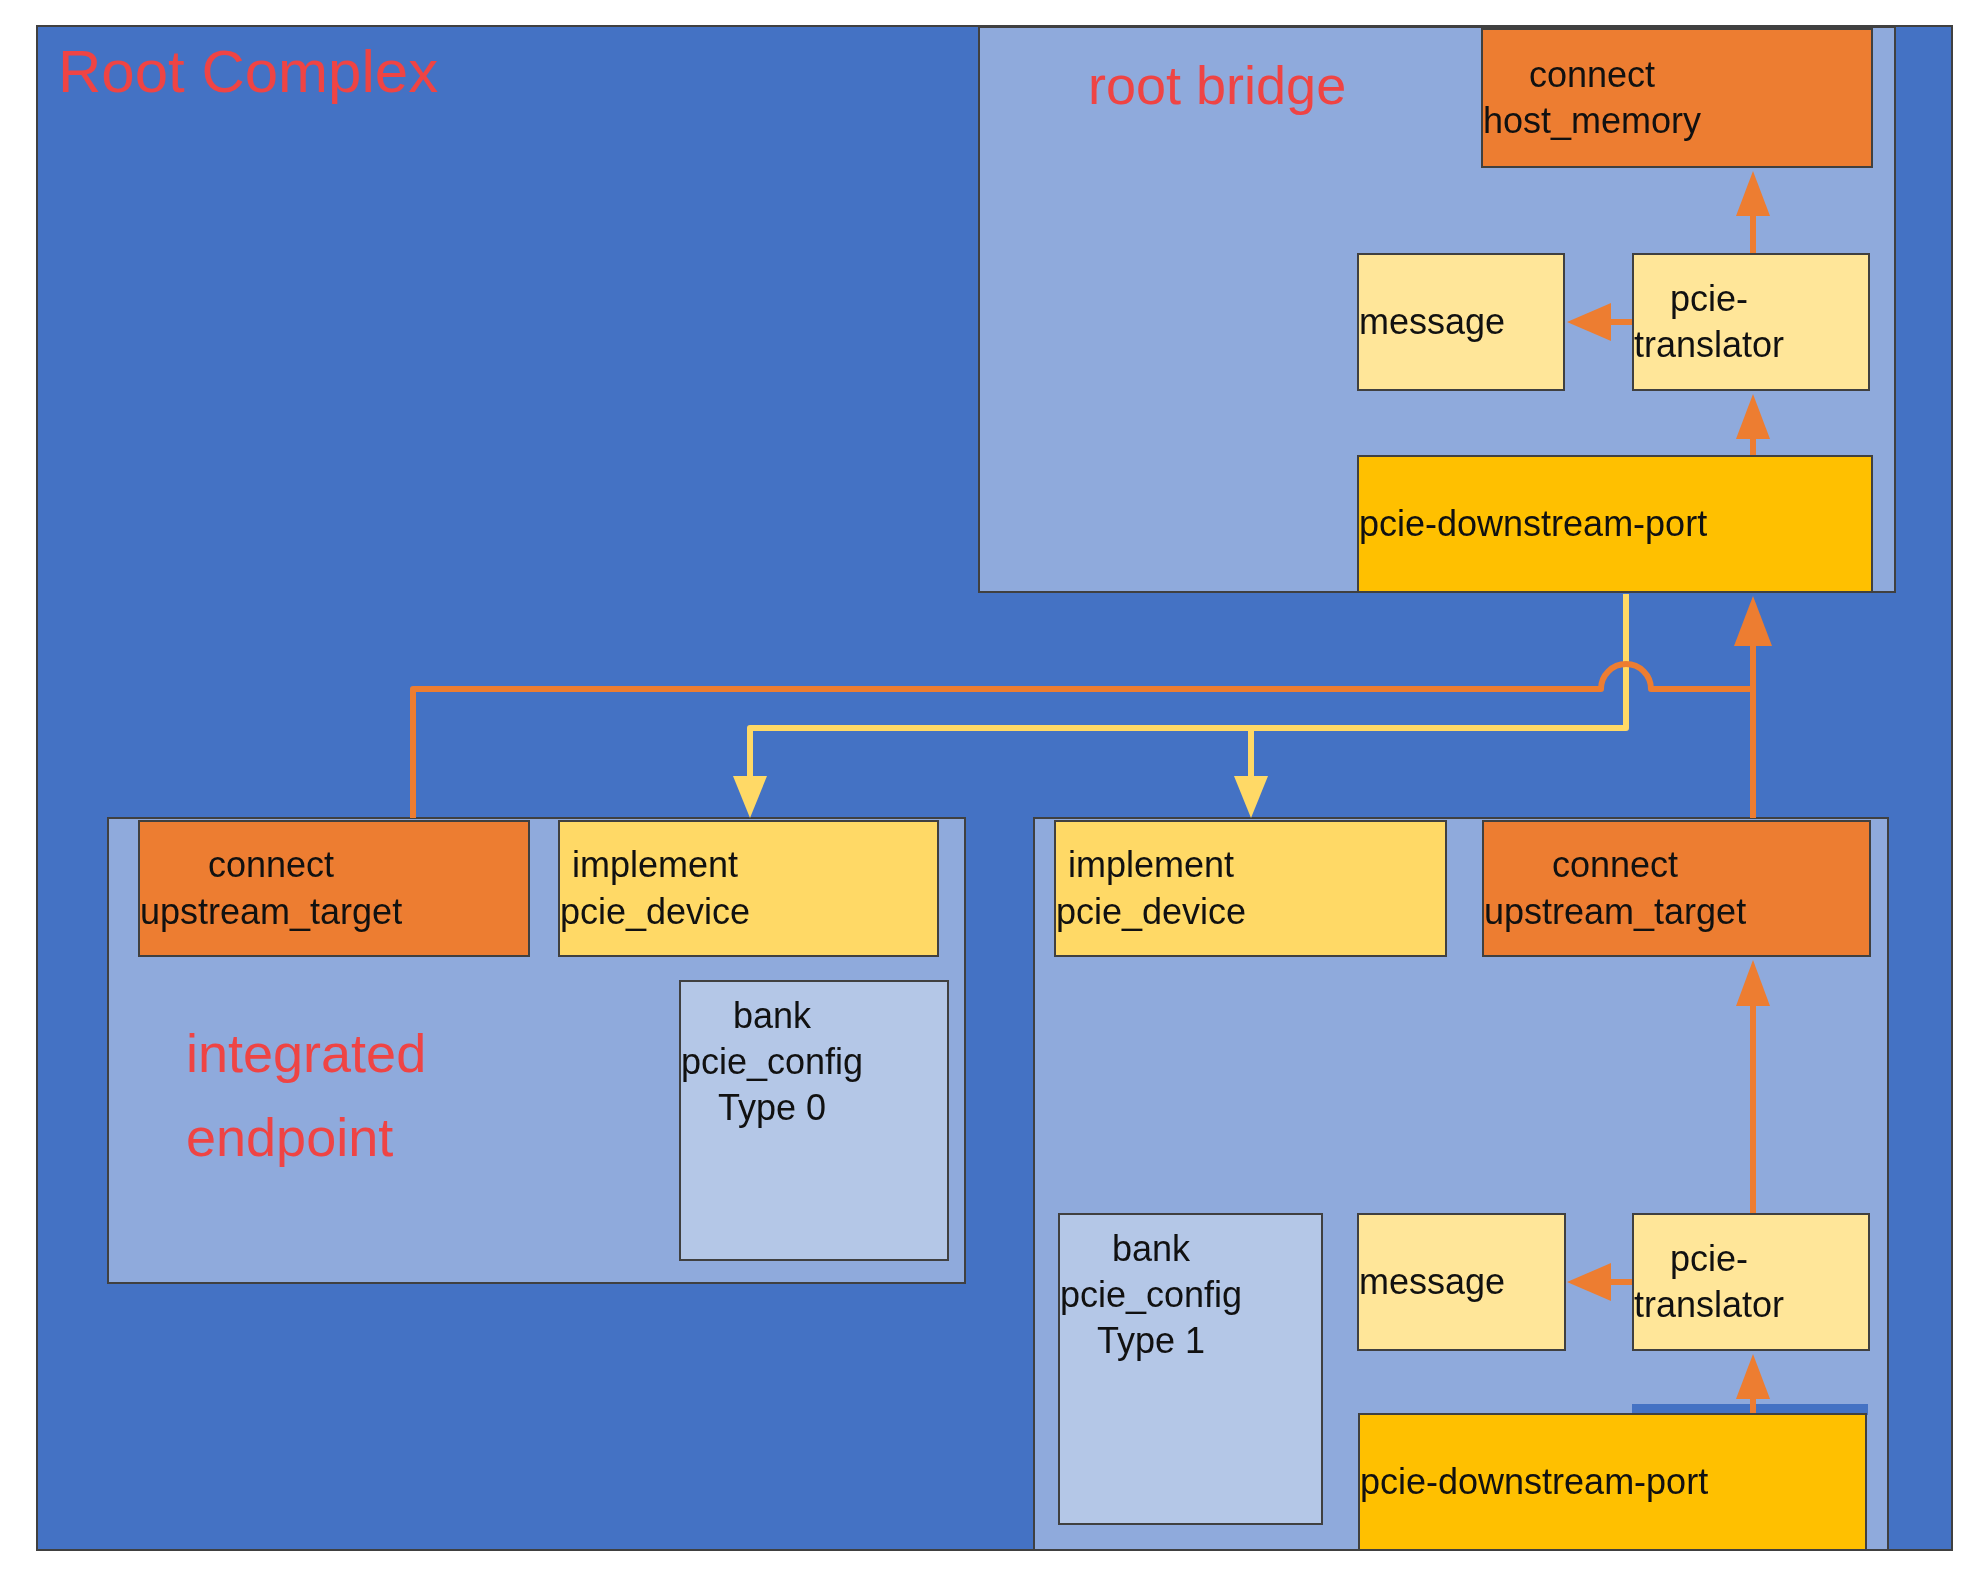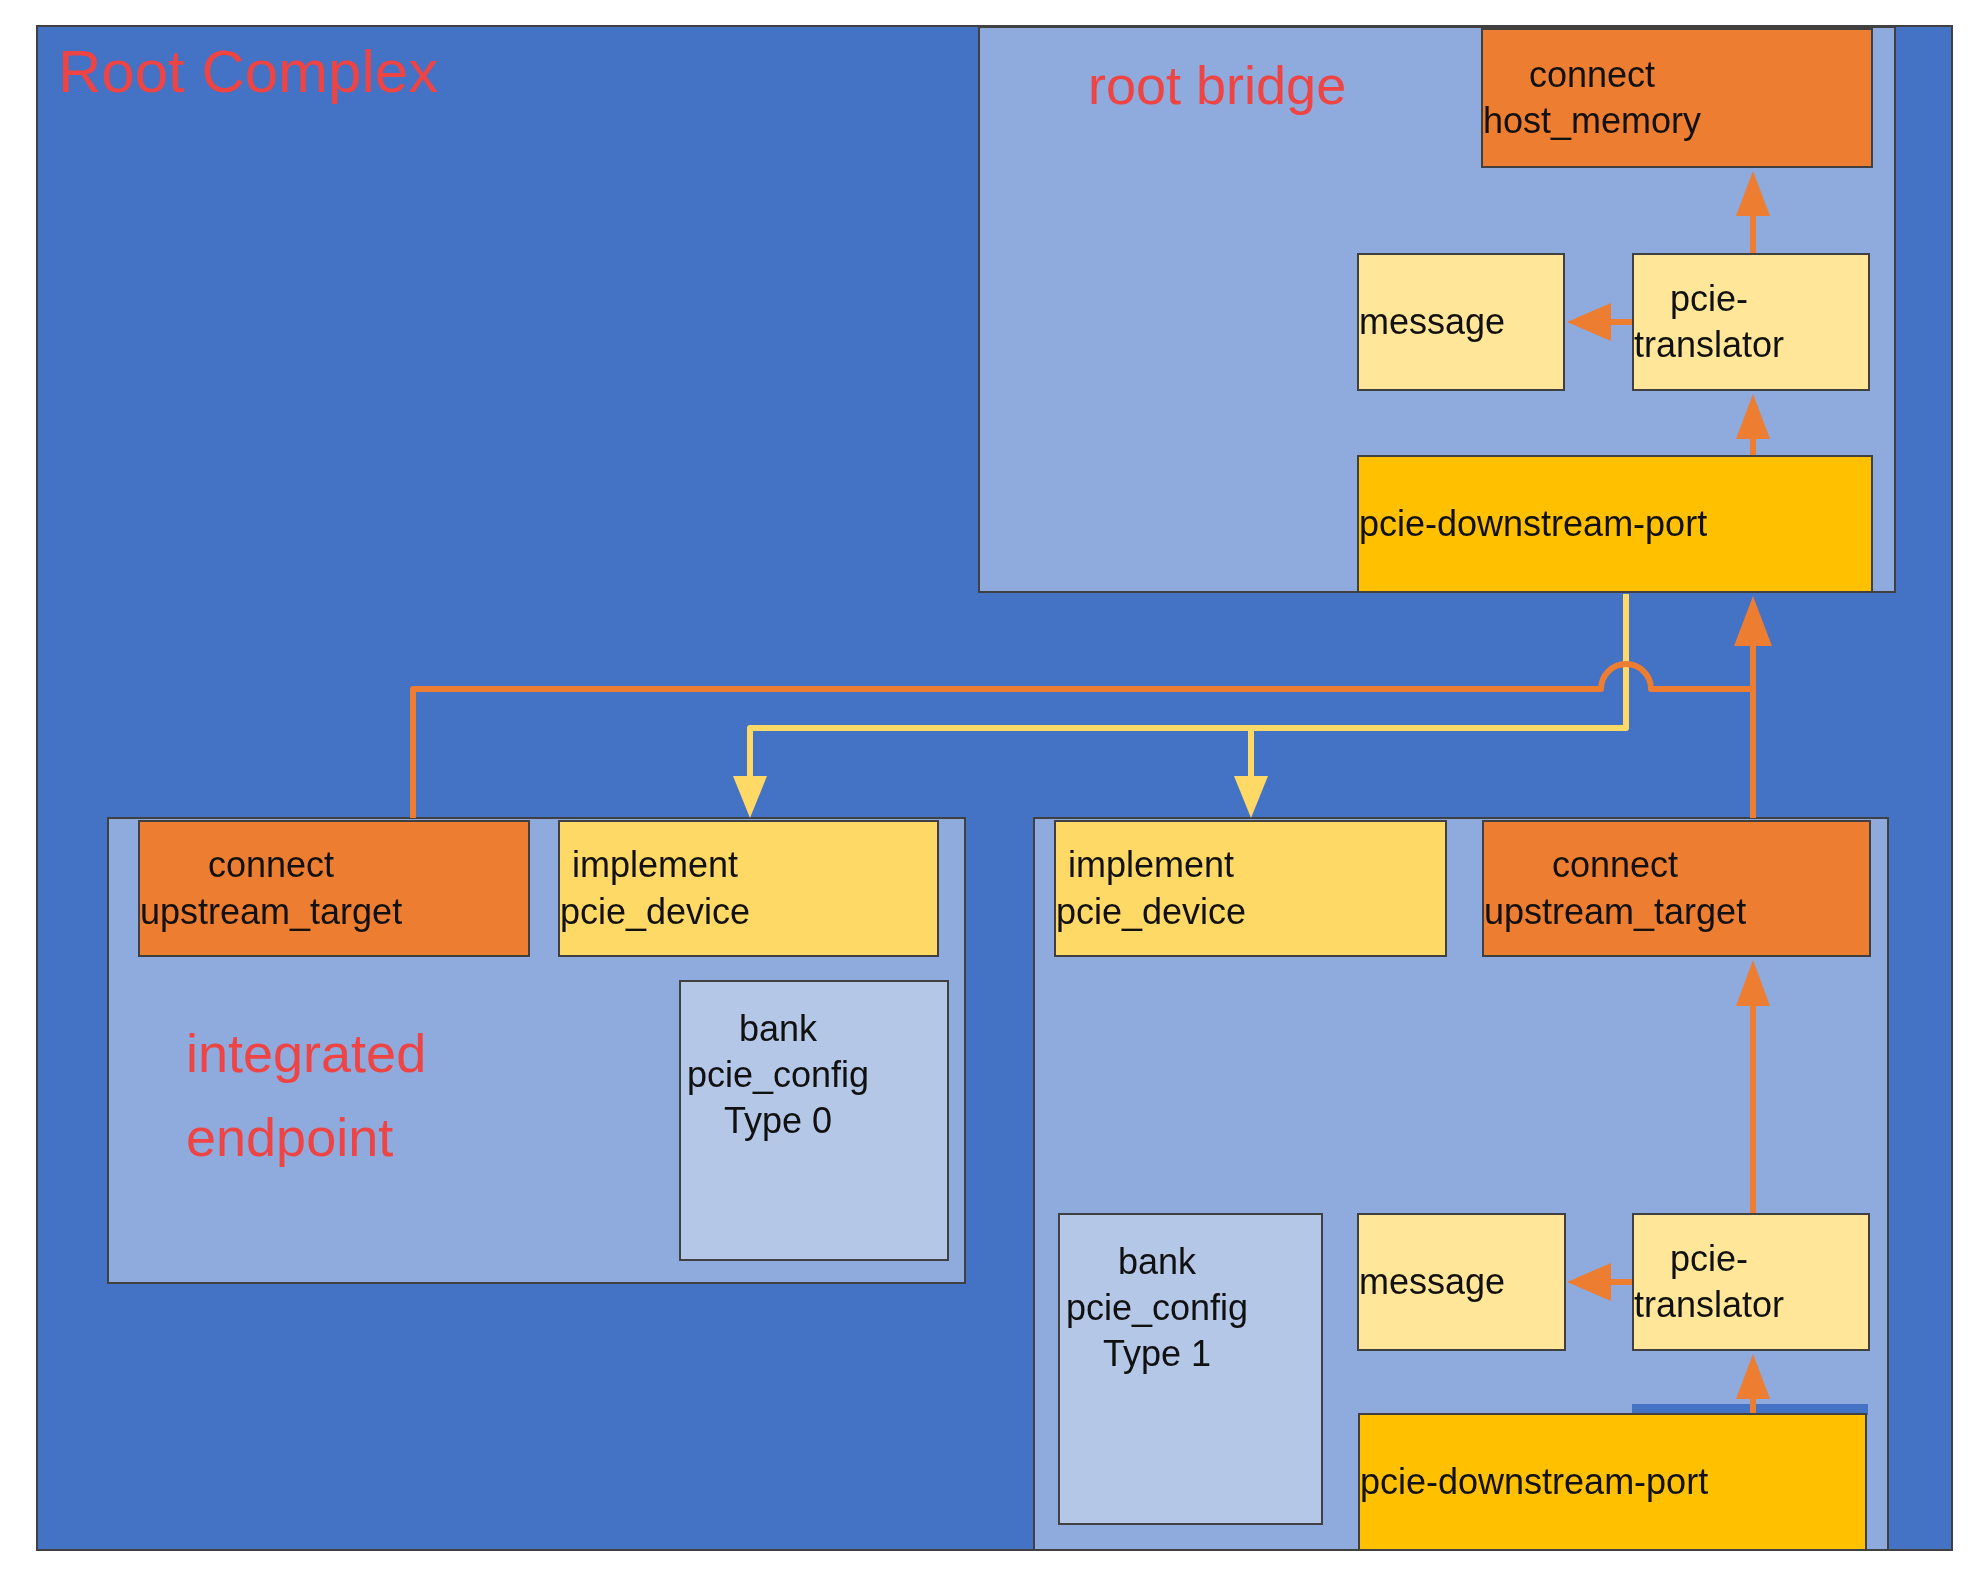--- a/index.html
+++ b/index.html
@@ -11,21 +11,21 @@
   .panel, .node, .strip { position:absolute; border:2px solid #404040; }
   .panel-root   { background:var(--root-blue); }
   .panel-sub    { background:var(--panel-blue); }
   .node         { display:flex; align-items:center; justify-content:flex-start; text-align:center; }
   .node .label  { white-space:pre-line; line-height:1.28; font-size:36px; }
   .fill-orange  { background:var(--orange); }
   .fill-yellow  { background:var(--implement-yellow); }
   .fill-cream   { background:var(--cream); }
   .fill-gold    { background:var(--gold); }
   .fill-bank    { background:var(--bank-blue); align-items:flex-start; }
-  .fill-bank .label { padding-top:24px;margin-left:6px; }
+  .fill-bank .label { padding-top:11px; }
   .strip        { background:var(--root-blue); border:none; }
   .title        { position:absolute; white-space:pre-line; color:#ef4444; }
   .title-root   { left:58px;  top:36px;  font-size:60px; line-height:1.2; }
   .title-hb     { left:1088px; top:54px; font-size:54px; }
   .title-ie     { left:186px; top:1012px; font-size:54px; line-height:1.55; }
   .title-rp     { left:1092px; top:1064px; font-size:54px; }
   svg.connectors { position:absolute; left:0; top:0; pointer-events:none; }
   .conn        { fill:none; stroke-width:6; stroke-linejoin:round; stroke-linecap:butt; }
   .conn-orange { stroke:var(--orange); }
   .conn-yellow { stroke:var(--connector-yellow); }

